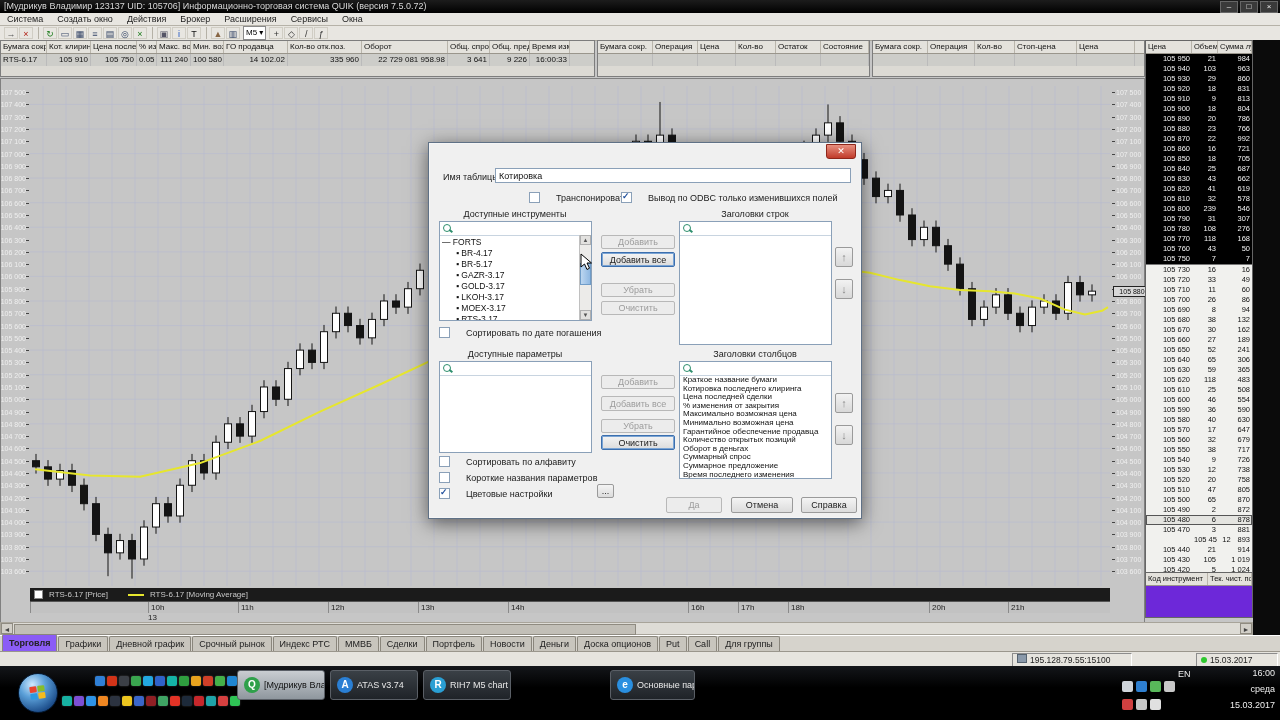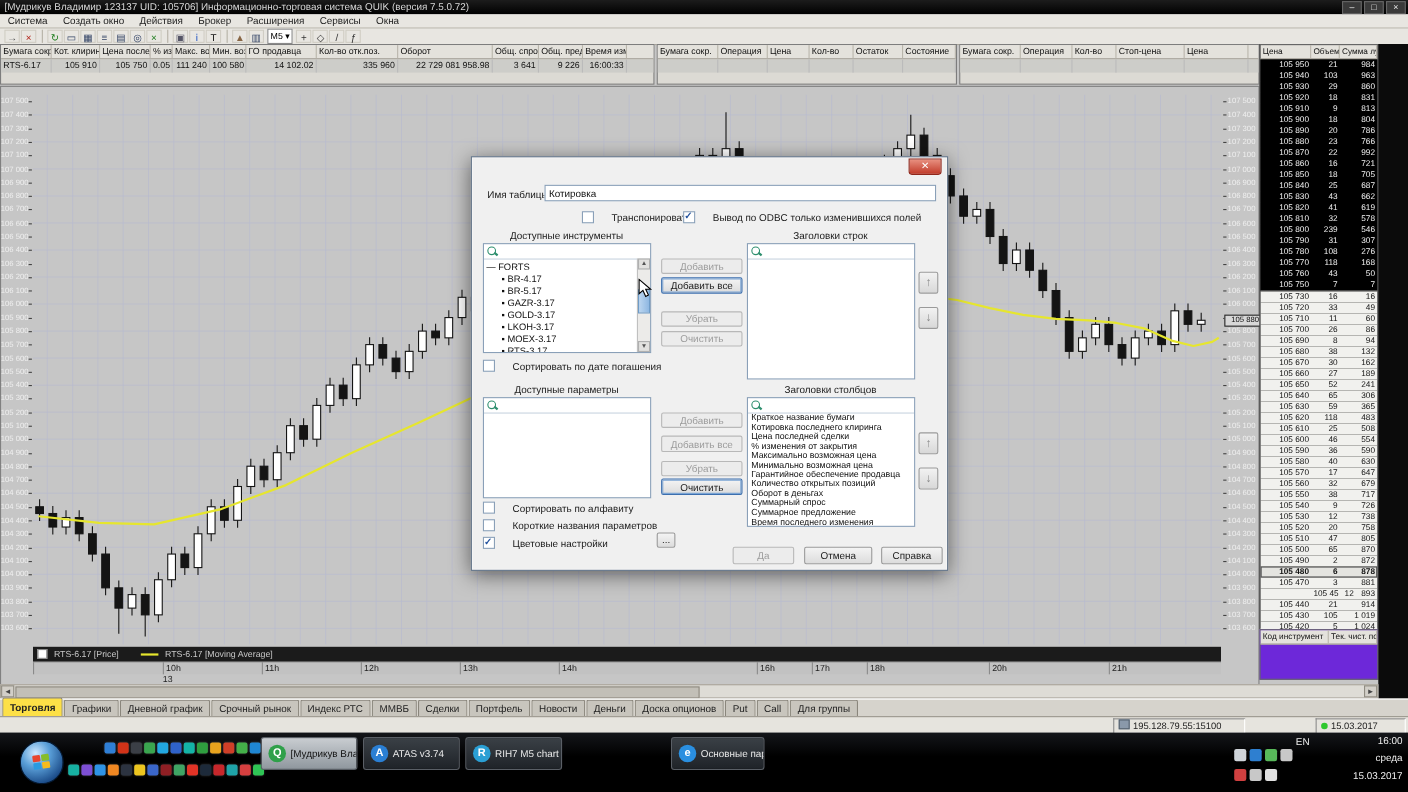--- a/index.html
+++ b/index.html
@@ -29,40 +29,40 @@
   .trow{display:flex;background:#cdcdc9;height:12px;}
   .trow div{font-size:8px;line-height:12px;color:#111;text-align:right;border-right:1px solid #bbb;
             box-sizing:border-box;padding:0 2px;overflow:hidden;white-space:nowrap;}
   
   #quote{left:1145px;top:40px;width:108px;height:532px;background:#000;border:1px solid #666;box-sizing:border-box;}
   #quote .thead div{font-size:7.5px;}
   .qrow{display:flex;height:10px;}
   .qrow div{font-size:7.5px;line-height:10px;padding:0 2px;box-sizing:border-box;overflow:hidden;white-space:nowrap;text-align:right;}
   .qask{background:#000;color:#f2f2f2;}
   .qbid{background:#f1f1ee;color:#111;}
-  .qhl{outline:1px solid #555;outline-offset:-1px;background:#e4e4e0;font-weight:bold;}
+  .qhl{outline:1px solid #555;outline-offset:-1px;background:#e4e4e0;}
   #positions{left:1145px;top:572px;width:108px;height:46px;background:#6d28d9;border:1px solid #666;box-sizing:border-box;}
   
   #chartwin{left:0;top:78px;width:1145px;height:545px;border:1px solid #808080;background:#c6c6c6;box-sizing:border-box;}
   .axlbl{position:absolute;font-size:7px;color:#efefef;line-height:9px;}
   .tick{position:absolute;width:3px;height:1px;background:#444;}
   #legend{left:30px;top:588px;width:1080px;height:13px;background:#1b1b1b;color:#c8c8c8;font-size:8px;
           display:flex;align-items:center;gap:6px;padding-left:4px;box-sizing:border-box;}
   #timeaxis{left:30px;top:601px;width:1080px;height:12px;background:#c2c2c2;border-top:1px solid #555;box-sizing:border-box;}
   .tcell{position:absolute;top:0;height:11px;border-left:1px solid #8a8a8a;font-size:8px;color:#222;
          line-height:11px;padding-left:2px;box-sizing:border-box;}
   
   #hscroll{left:0;top:622px;width:1253px;height:13px;background:#dedcd6;border:1px solid #a8a49a;box-sizing:border-box;}
   #hthumb{position:absolute;left:13px;top:1px;width:620px;height:9px;background:#c2bfb7;border:1px solid #8f8b81;}
   .sarrow{position:absolute;top:0;width:12px;height:11px;background:#d2cfc8;border:1px solid #8f8b81;
           font-size:7px;line-height:11px;text-align:center;color:#444;box-sizing:border-box;}
   #tabbar{left:0;top:635px;width:1280px;height:16px;background:#d6d3cc;border-top:1px solid #fff;display:flex;align-items:flex-end;padding-left:2px;box-sizing:border-box;}
   .tab{font-size:9px;color:#222;background:#c8c5bd;border:1px solid #8a867c;border-bottom:none;
        border-radius:2px 2px 0 0;padding:1px 6px;margin-right:1px;height:12px;line-height:12px;}
-  .tab.active{background:#fde047;height:14px;line-height:14px;font-weight:bold;}
+  .tab.active{background:#8b5cf6;height:14px;line-height:14px;font-weight:bold;}
   #statusbar{left:0;top:651px;width:1280px;height:15px;background:#e6e4de;border-top:1px solid #9a968c;
              font-size:9px;color:#222;box-sizing:border-box;}
   .sunk{position:absolute;top:1px;height:12px;border:1px solid #aaa;border-top-color:#8c8c8c;border-left-color:#8c8c8c;
         border-bottom-color:#fff;border-right-color:#fff;line-height:12px;padding:0 4px;font-size:8.5px;white-space:nowrap;}
   
   #taskbar{left:0;top:666px;width:1280px;height:54px;background:linear-gradient(#14161a,#000 40%,#000);}
   #orb{position:absolute;left:18px;top:7px;width:38px;height:38px;border-radius:50%;
        background:radial-gradient(circle at 35% 28%,#cfe9ff 0%,#5a9fd8 35%,#1e4f8c 75%,#0a2a55 100%);
        border:1px solid #051a33;}
   #orbflag{position:absolute;left:11px;top:12px;width:15px;height:13px;transform:rotate(-8deg);display:grid;
@@ -646,21 +646,21 @@
   <div class="abs" id="timeaxis">
       <div class="tcell" style="left: 0px; width: 118px;"></div>
       <div class="tcell" style="left: 118px; width: 90px;">10h</div>
       <div class="tcell" style="left: 208px; width: 90px;">11h</div>
       <div class="tcell" style="left: 298px; width: 90px;">12h</div>
       <div class="tcell" style="left: 388px; width: 90px;">13h</div>
       <div class="tcell" style="left: 478px; width: 180px;">14h</div>
       <div class="tcell" style="left: 658px; width: 50px;">16h</div>
       <div class="tcell" style="left: 708px; width: 50px;">17h</div>
       <div class="tcell" style="left: 758px; width: 140px;">18h</div>
-      <div class="tcell" style="left: 869px; width: 80px;">20h</div>
+      <div class="tcell" style="left: 899px; width: 80px;">20h</div>
       <div class="tcell" style="left: 978px; width: 102px;">21h</div>
     </div>
   <div class="abs" style="left:148px;top:613px;font-size:8px;color:#222;">13</div>
 
   <div class="abs" id="quote">
       <div class="thead">
         <div style="width: 46px;">Цена</div>
         <div style="width: 26px;">Объем</div>
         <div style="width: 34px;">Сумма лучших</div>
       </div>

